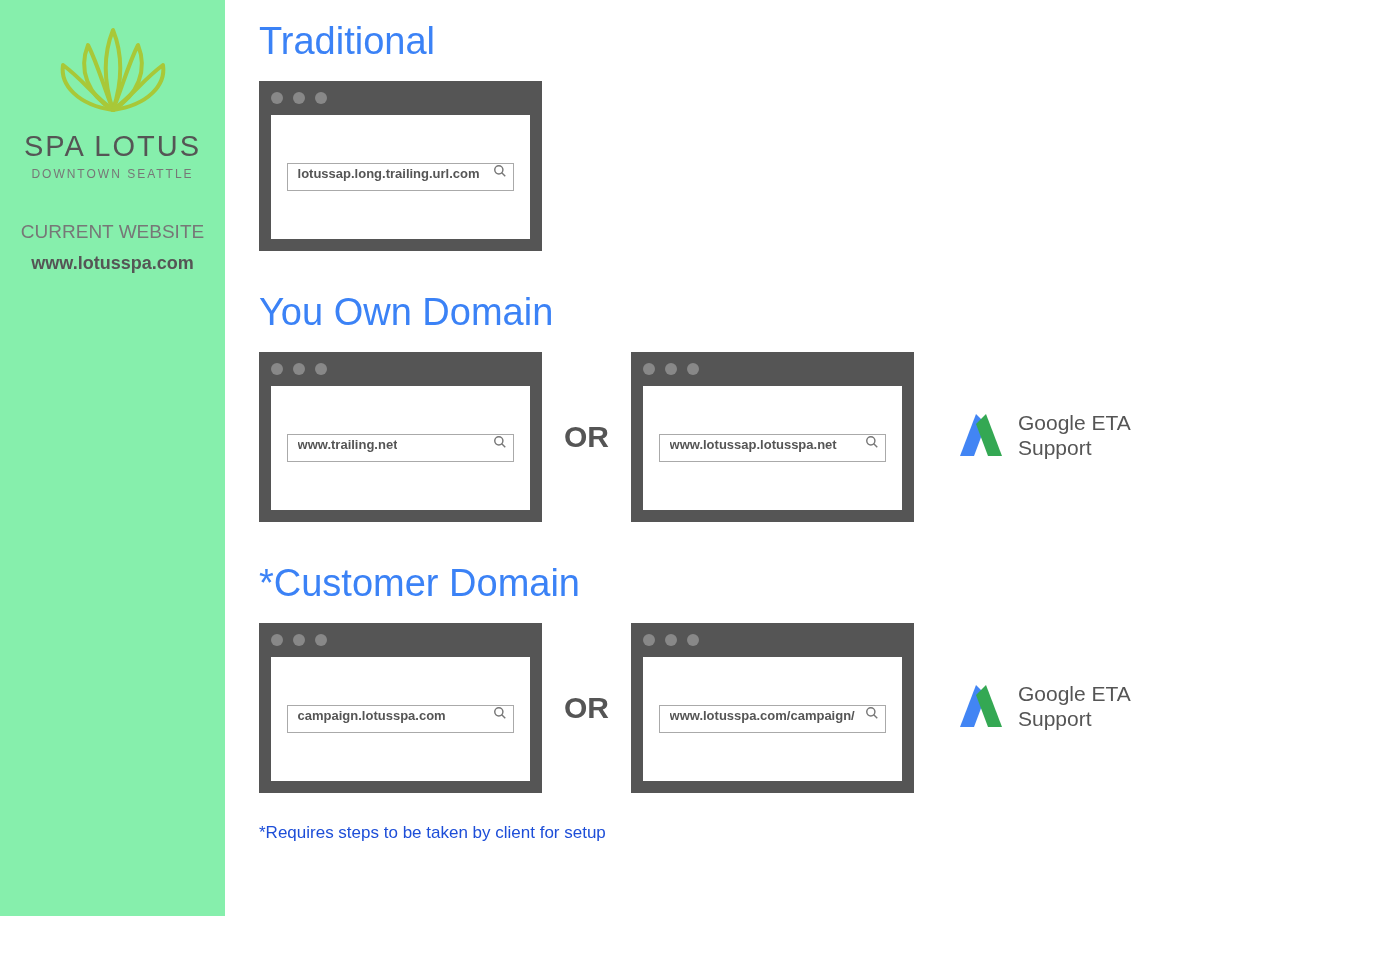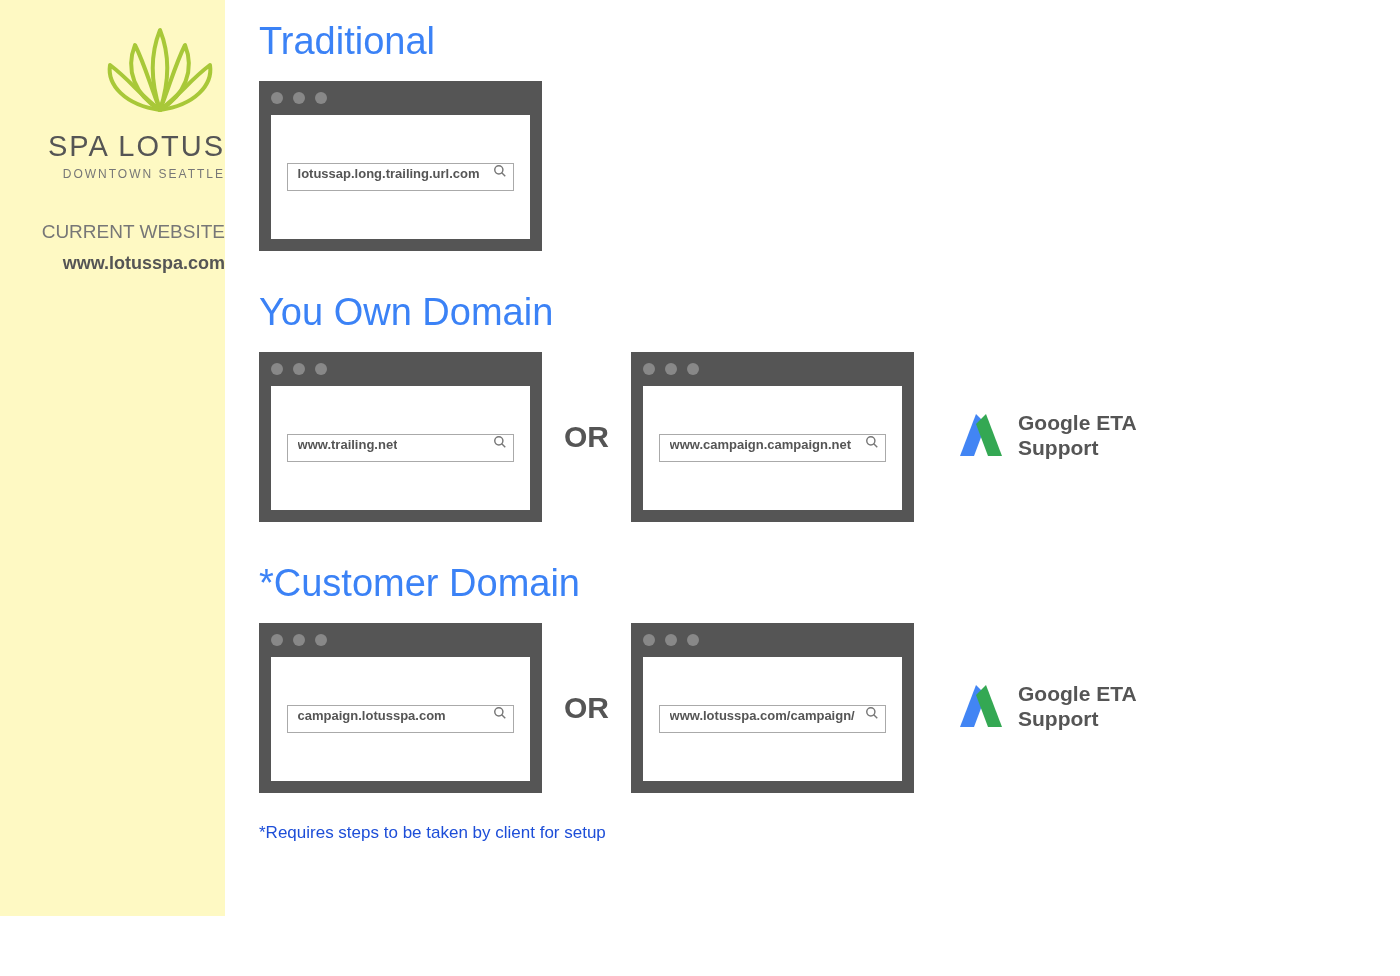--- a/index.html
+++ b/index.html
@@ -9,23 +9,23 @@
     width: 1400px;
     height: 976px;
   }
   .page {
     display: flex;
     width: 1300px;
     height: 916px;
   }
   .sidebar {
     width: 225px;
-    background: #fef9c3;
+    background: #86efac;
     padding: 20px 0 0 0;
-    text-align: right;
+    text-align: center;
     flex-shrink: 0;
   }
   .logo-lotus { margin: 0 auto; }
   .brand-name {
     font-size: 29px;
     letter-spacing: 2px;
     color: #555;
     margin-top: 6px;
     font-weight: 400;
   }
@@ -111,21 +111,21 @@
     overflow: hidden;
   }
   .eta-badge {
     display: flex;
     align-items: flex-start;
     gap: 12px;
     margin-left: 20px;
   }
   .eta-text {
     font-size: 21px;
-    font-weight: 700;
+    font-weight: 400;
     color: #555;
     line-height: 1.2;
   }
   .footnote {
     font-size: 17px;
     color: #1d4ed8;
     margin-top: 30px;
   }
 </style>
 </head>
@@ -199,21 +199,21 @@
         </div>
         <div class="or-label">OR</div>
         <div class="mock-browser">
           <div class="mock-titlebar">
             <div class="mock-dot"></div>
             <div class="mock-dot"></div>
             <div class="mock-dot"></div>
           </div>
           <div class="mock-content">
             <div class="addr-bar">
-              <span class="addr-text">www.campaign.campaign.net</span>
+              <span class="addr-text">www.lotussap.lotusspa.net</span>
               <span>
                 <svg width="14" height="14" viewBox="0 0 24 24" fill="none" stroke="#777" stroke-width="2.5">
                     <circle cx="10" cy="10" r="7"></circle>
                     <line x1="15" y1="15" x2="21" y2="21"></line>
                   </svg>
               </span>
             </div>
           </div>
         </div>
         <div class="eta-badge">

